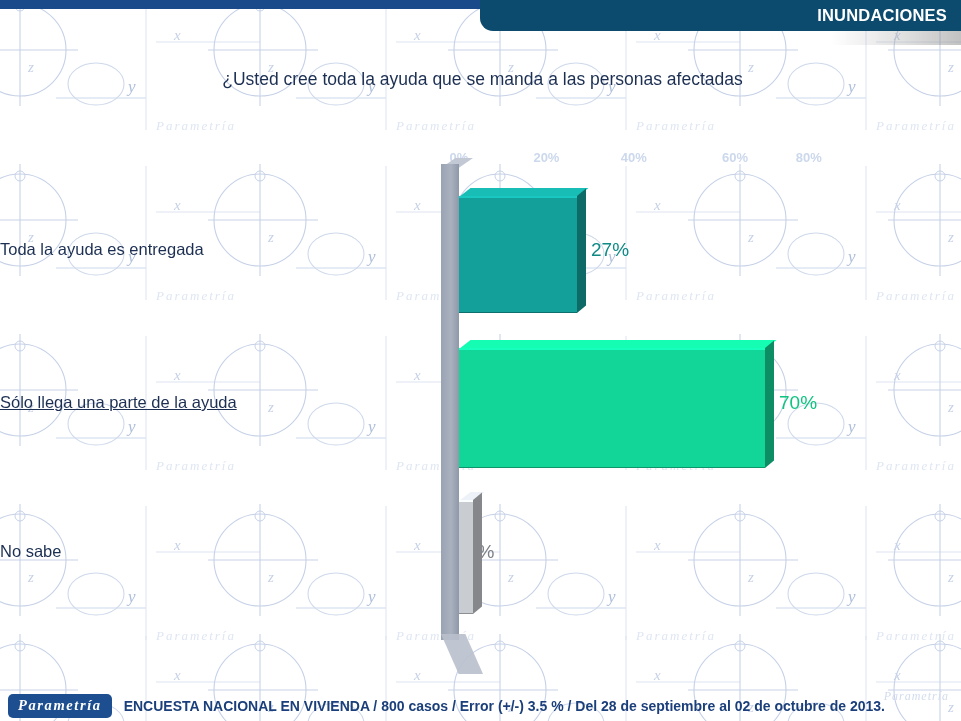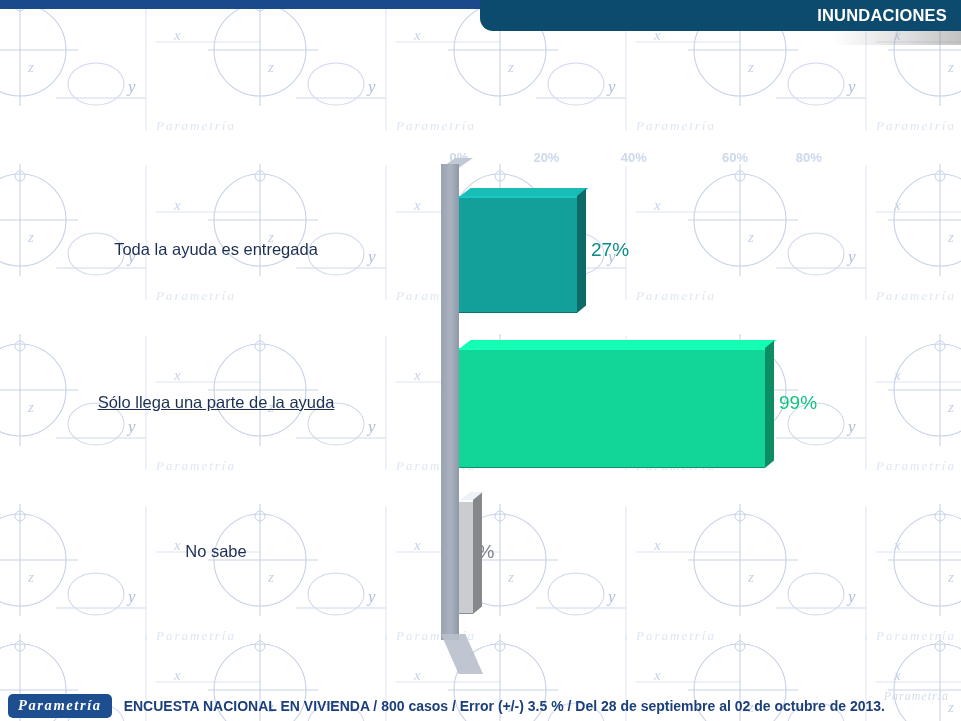--- a/index.html
+++ b/index.html
@@ -174,21 +174,21 @@
   .bar-value {
     position: absolute;
     font-size: 19px;
     font-weight: normal;
     white-space: nowrap;
   }
   .cat-wrap {
     position: absolute;
     left: 0;
     width: 432px;
-    text-align: center;
+    text-align: left;
     color: #1c2f52;
     font-size: 16.5px;
     white-space: nowrap;
   }
 
   
   .footer {
     position: absolute;
     left: 0;
     bottom: 0;
@@ -278,20 +278,21 @@
   </g>
 </svg>
 
 <div class="top-rule"></div>
 <div class="header-shadow"></div>
 <div class="header-banner">
   <span class="header-title">INUNDACIONES</span>
 </div>
 
 <div class="question">
+  <span class="l1">¿Usted cree toda la ayuda que se manda a las personas afectadas</span>
 </div>
 
 <div class="chart">
   <div class="axis-labels" id="axis-labels">
       <span class="axis-tick" style="left: 459px;">0%</span>
       <span class="axis-tick" style="left: 546.429px;">20%</span>
       <span class="axis-tick" style="left: 633.857px;">40%</span>
       <span class="axis-tick" style="left: 735px;">60%</span>
       <span class="axis-tick" style="left: 808.714px;">80%</span>
     </div>
@@ -307,21 +308,21 @@
         </div>
       </div>
       <span class="bar-value" style="color: rgb(15, 138, 133); top: 98.5px; left: 591.029px;">27%</span>
       <div class="bar-row" style="top: 200px; height: 128px; width: 306px;">
         <div class="bar3d" style="width: 306px;">
           <div class="bar-top" style="background: rgb(21, 253, 178);"></div>
           <div class="bar-face" style="background: rgb(18, 214, 151); border-top: 2px solid rgb(23, 255, 189); border-bottom: 1px solid rgb(13, 150, 106);"></div>
           <div class="bar-side" style="background: rgb(12, 141, 100);"></div>
         </div>
       </div>
-      <span class="bar-value" style="color: rgb(14, 196, 127); top: 252px; left: 779px;">99%</span>
+      <span class="bar-value" style="color: rgb(14, 196, 127); top: 252px; left: 779px;">70%</span>
       <div class="bar-row" style="top: 352px; height: 122px; width: 14px;">
         <div class="bar3d" style="width: 14px;">
           <div class="bar-top" style="background: rgb(237, 242, 248);"></div>
           <div class="bar-face" style="background: rgb(201, 205, 210); border-top: 2px solid rgb(251, 255, 255); border-bottom: 1px solid rgb(141, 144, 147);"></div>
           <div class="bar-side" style="background: rgb(133, 135, 139);"></div>
         </div>
       </div>
       <span class="bar-value" style="color: rgb(125, 128, 135); top: 401px; left: 467px; z-index: -1;">3%</span>
     </div>
   <div id="cats">

